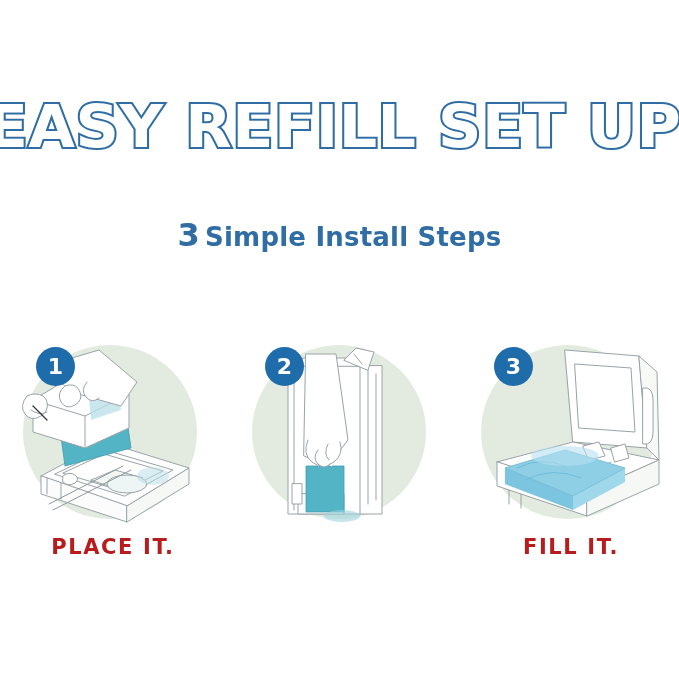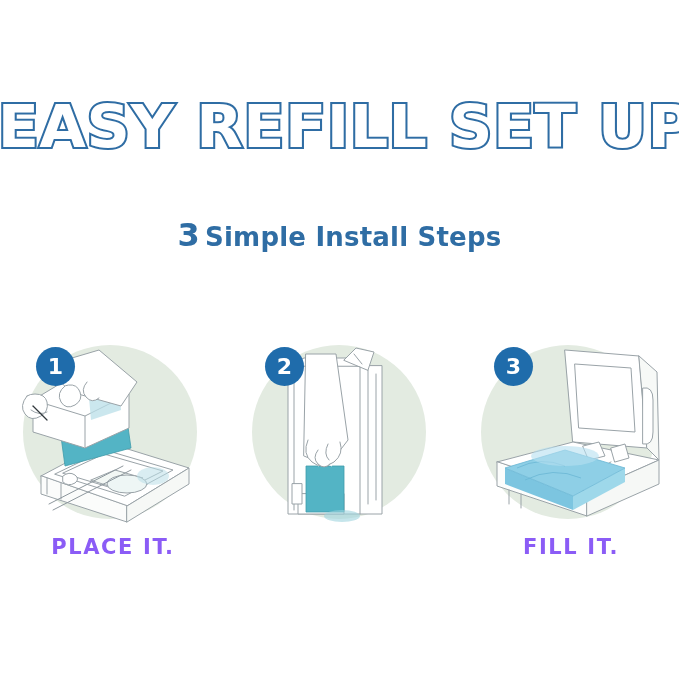--- a/index.html
+++ b/index.html
@@ -15,21 +15,21 @@
     font-family: "Liberation Sans", sans-serif;
     -webkit-font-smoothing: antialiased;
   }
 
   
   .headline-wrap {
     position: absolute;
     top: 98px;
     left: 0;
     width: 679px;
-    text-align: right;
+    text-align: left;
   }
   .headline {
     display: inline-block;
     font-family: "DejaVu Sans", sans-serif;
     font-weight: bold;
     font-size: 58px;
     line-height: 1.0;
     letter-spacing: 0.5px;
     color: #ffffff;
     -webkit-text-stroke: 4px #2f6da4;
@@ -108,21 +108,21 @@
     text-align: center;
     box-sizing: border-box;
   }
 
   .caption {
     position: absolute;
     top: 191px;
     left: 0;
     width: 220px;
     text-align: center;
-    color: #8b5cf6;
+    color: #b91c1c;
     font-family: "DejaVu Sans", sans-serif;
     font-size: 21px;
     font-weight: bold;
     letter-spacing: 1.6px;
     white-space: nowrap;
   }
 </style>
 </head>
 <body>
 

